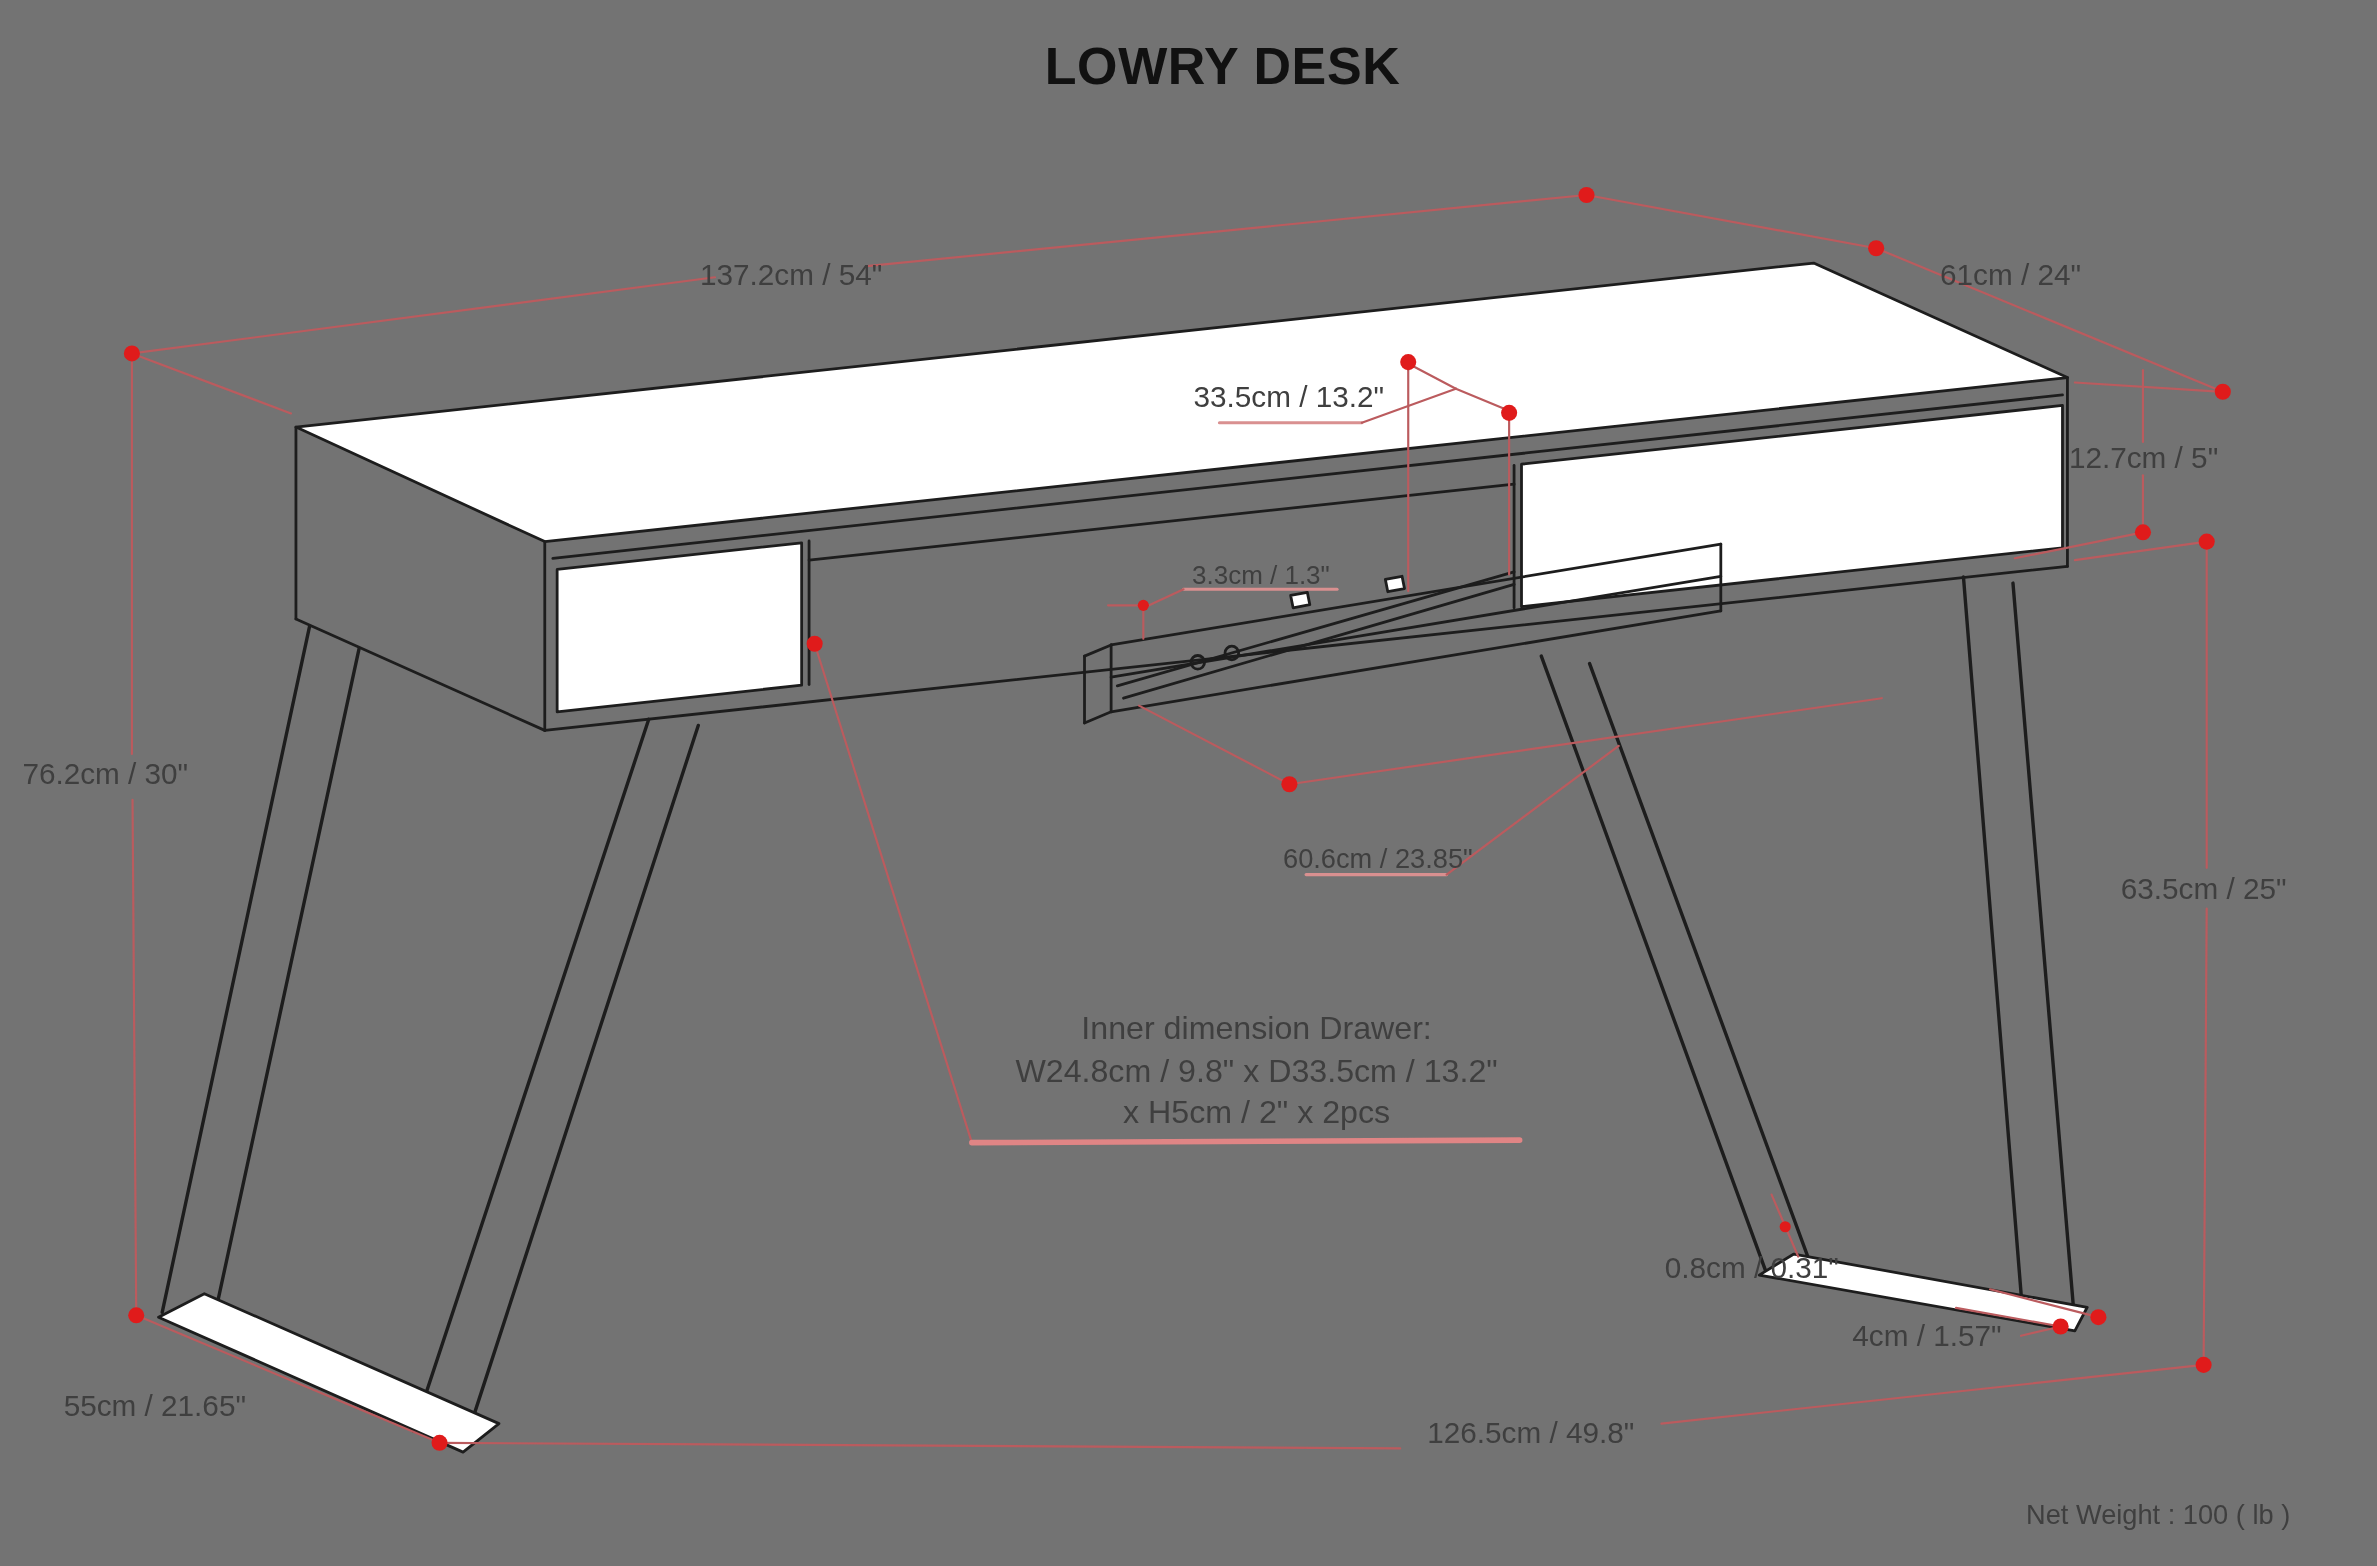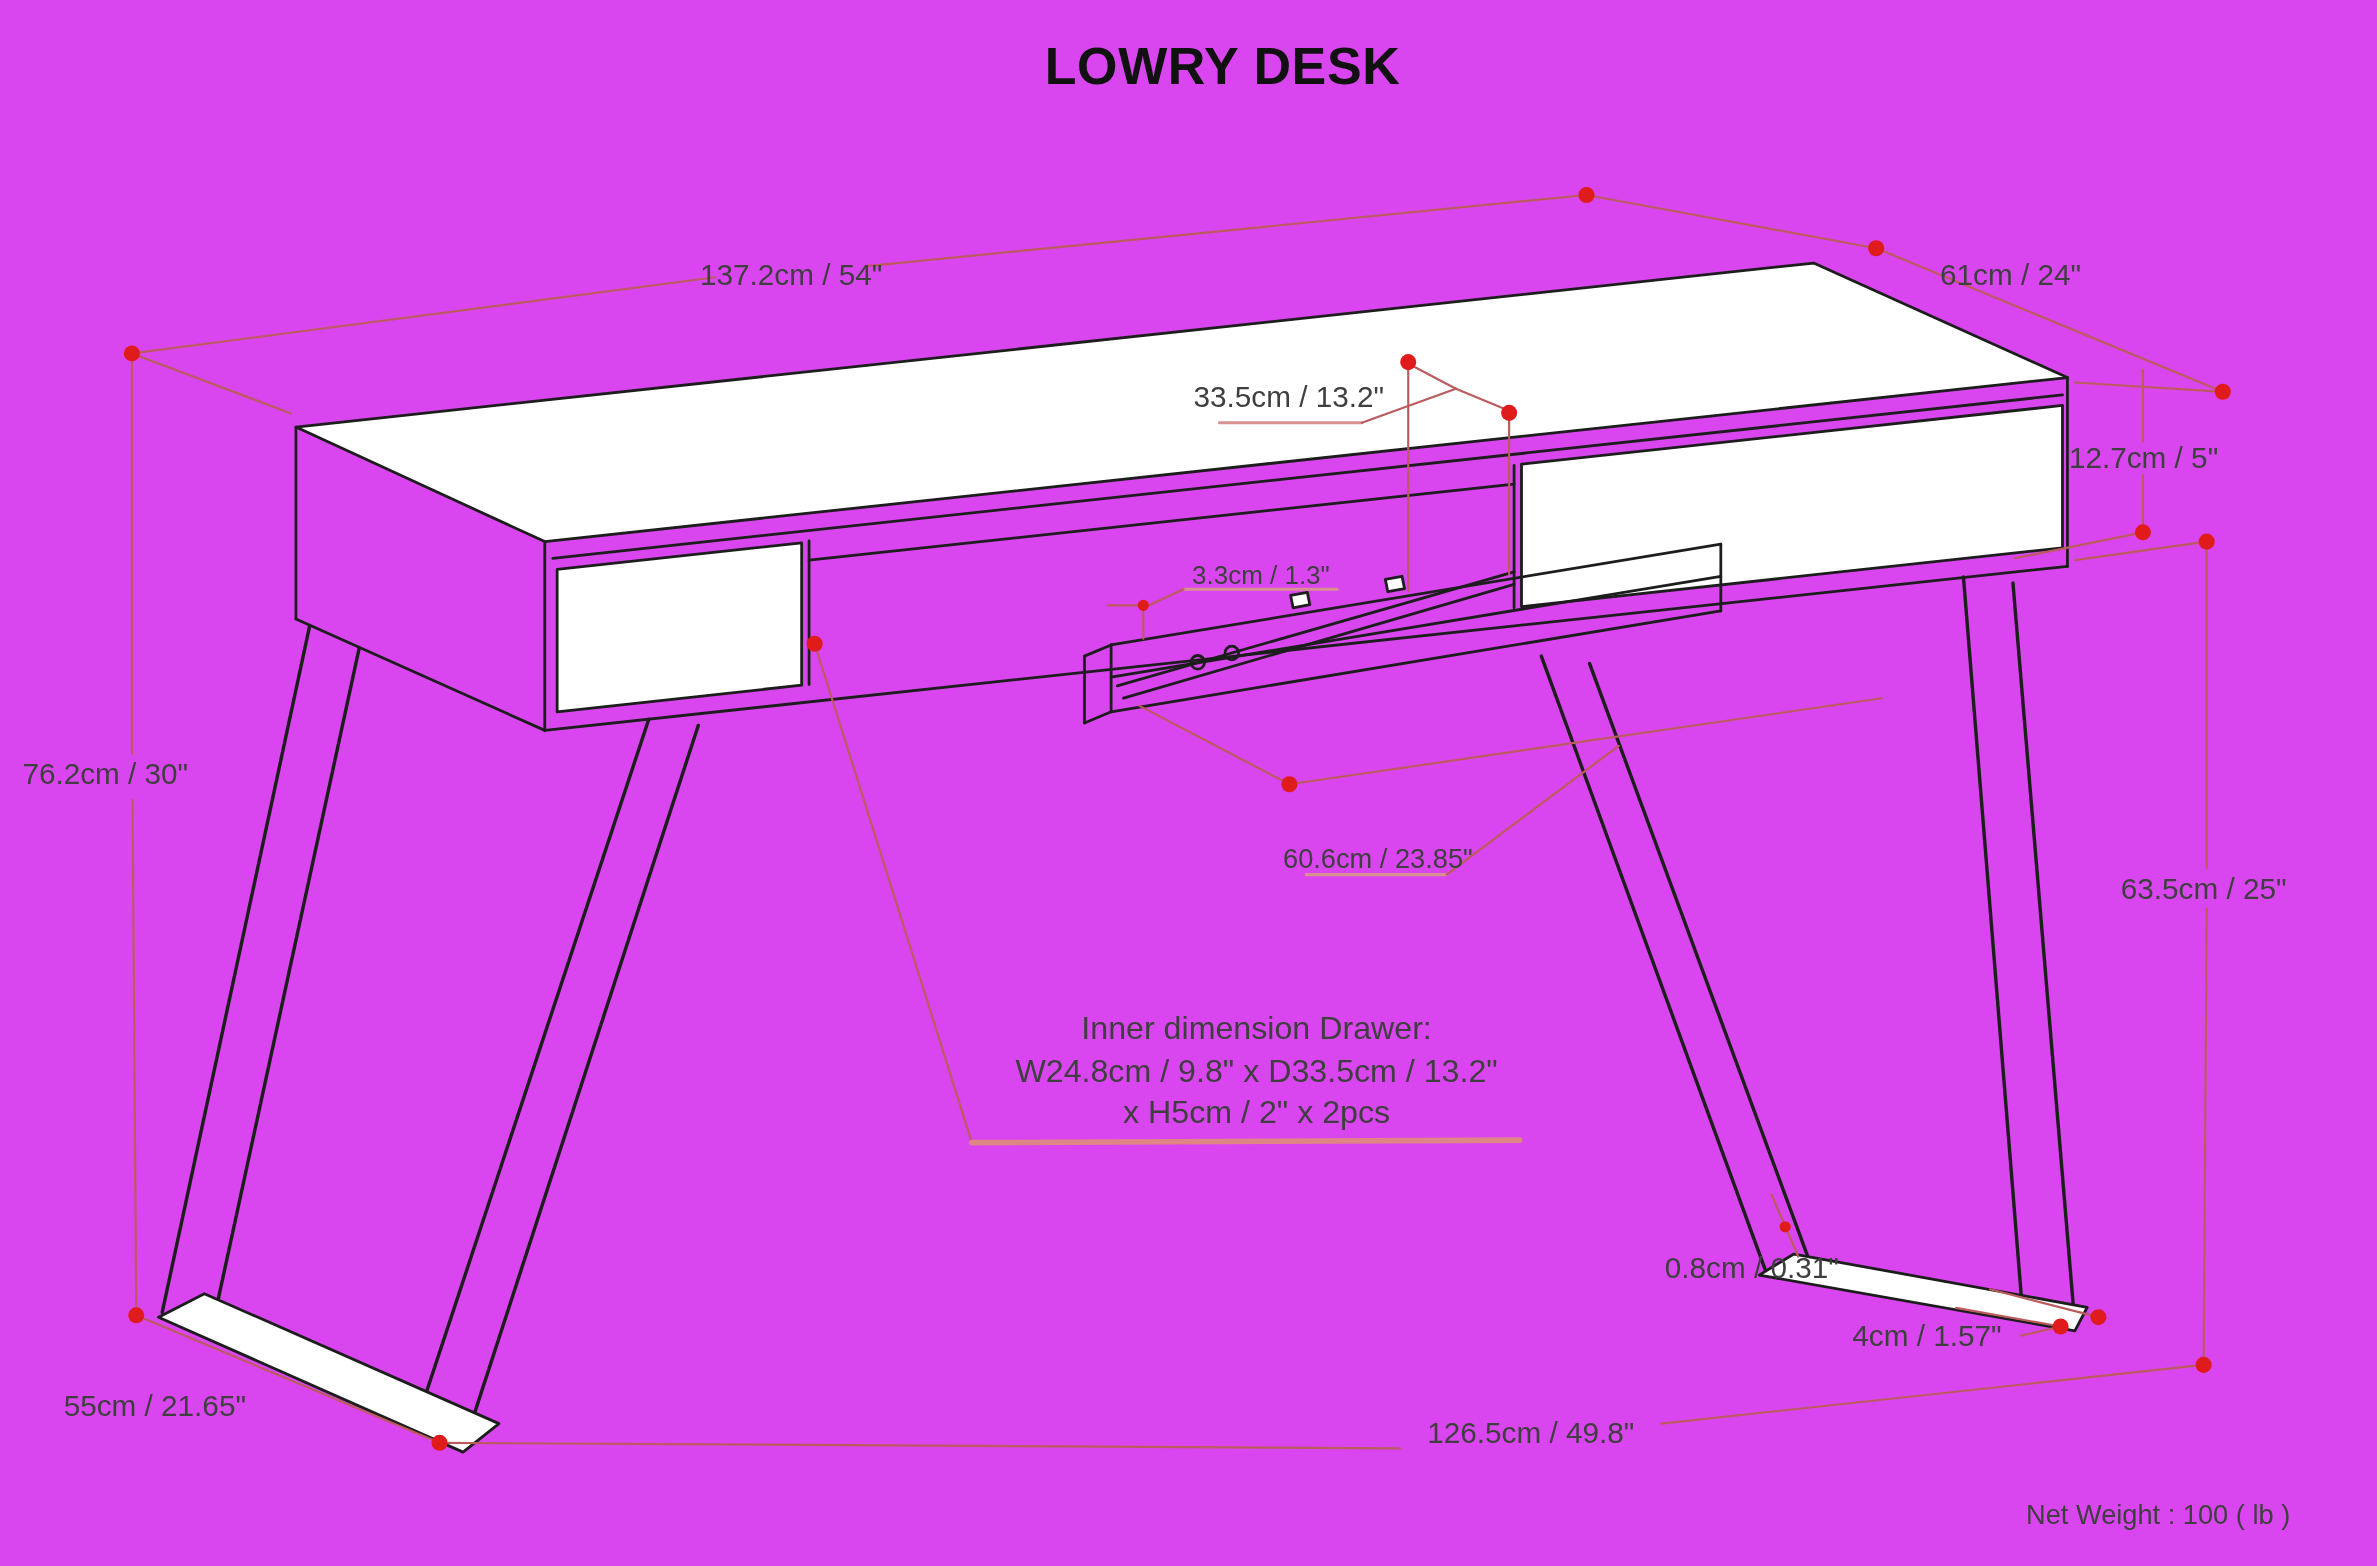--- a/index.html
+++ b/index.html
@@ -6,21 +6,21 @@
     --dot:#e01b1b;
     --redline:#bb5b5e;
     --palered:#d99090;
     --ink:#1d1d1d;
     --txt:#3f3f3f;
   }
   html,body{margin:0;padding:0;background:#ffffff;}
   .page{
     position:relative;
     width:2377px;height:1566px;
-    background:#d946ef;
+    background:#737373;
     font-family:"Liberation Sans", sans-serif;
     overflow:hidden;
   }
   svg{display:block;width:100%;height:100%;}
   .ink{stroke:var(--ink);stroke-width:4.5;fill:none;stroke-linecap:round;stroke-linejoin:round;}
   .inkfill{stroke:var(--ink);stroke-width:4.5;fill:#ffffff;stroke-linejoin:round;}
   .leg{stroke:var(--ink);stroke-width:5.5;fill:none;stroke-linecap:round;}
   .red{stroke:var(--redline);stroke-width:3.5;fill:none;stroke-linecap:round;}
   .pale{stroke:var(--palered);stroke-width:5;fill:none;stroke-linecap:round;}
   .under{stroke:#e08585;stroke-width:9;fill:none;stroke-linecap:round;}

